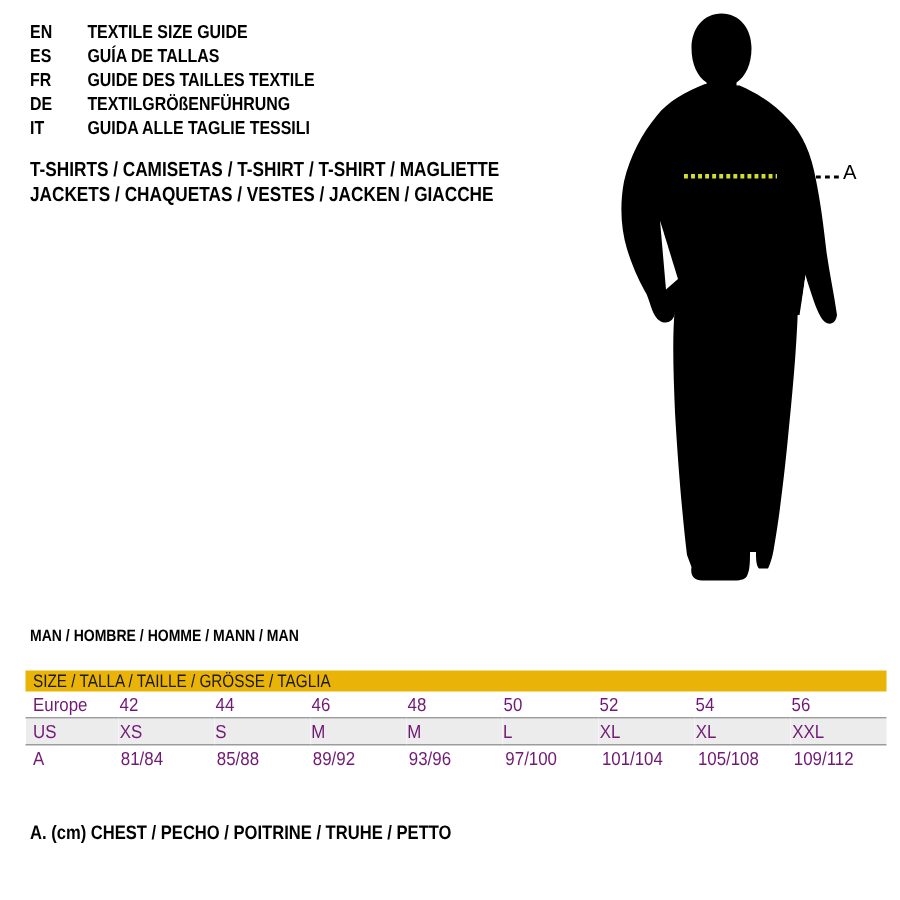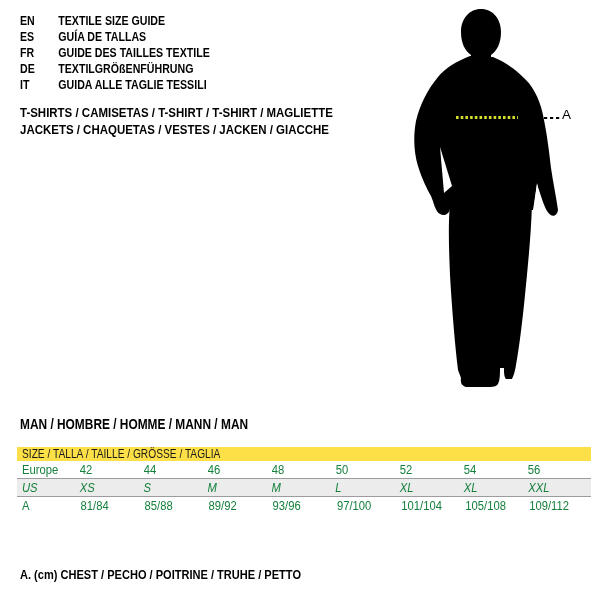--- a/index.html
+++ b/index.html
@@ -19,37 +19,37 @@
   
   .cats{left:20px;top:105px;}
   .cat-line{height:16.5px;line-height:16.5px;font-weight:700;font-size:13.5px;
             transform:scaleX(.85);transform-origin:0 50%;white-space:nowrap;}
 
   
   .figure-svg{left:400px;top:0;}
   .measure-a{left:562px;top:108px;font-size:13.5px;font-weight:400;line-height:14px;}
 
   
-  .man-label{left:20px;top:417px;font-weight:700;font-size:14px;line-height:14px;}
+  .man-label{left:20px;top:417px;font-weight:700;font-size:11px;line-height:14px;}
 
   
   .size-guide{left:17px;top:447px;width:574px;}
-  .size-header{height:14px;line-height:14px;background:#fde047;padding-left:5px;
+  .size-header{height:14px;line-height:14px;background:#eab308;padding-left:5px;
                font-size:12px;color:#1a1a1a;}
   .size-header .cond{display:inline-block;}
-  table.sizes{width:100%;border-collapse:collapse;table-layout:fixed;font-size:12.5px;color:#15803d;}
+  table.sizes{width:100%;border-collapse:collapse;table-layout:fixed;font-size:12.5px;color:#701a75;}
   table.sizes td{height:17px;padding:0;text-align:left;vertical-align:middle;overflow:hidden;}
   table.sizes td.lbl{text-align:left;padding-left:5px;}
-  tr.stripe{background:#ececec;font-style:italic;}
+  tr.stripe{background:#ececec;}
   tr.sep{border-top:1px solid #9c9c9c;}
   .cellv{display:inline-block;transform:scaleX(.9);transform-origin:50% 50%;white-space:nowrap;}
   .celll{display:inline-block;transform:scaleX(.9);transform-origin:0 50%;white-space:nowrap;}
 
   
-  .footnote{left:20px;top:548px;font-weight:700;font-size:13px;line-height:14px;margin-top:20px;}
+  .footnote{left:20px;top:548px;font-weight:700;font-size:13px;line-height:14px;}
 </style>
 </head>
 <body>
 
 <div class="canvas">
 
   <div class="abs lang-list">
     <div class="lang-row">
       <span class="lang-code">EN</span>
       <span class="lang-label">TEXTILE SIZE GUIDE</span>

